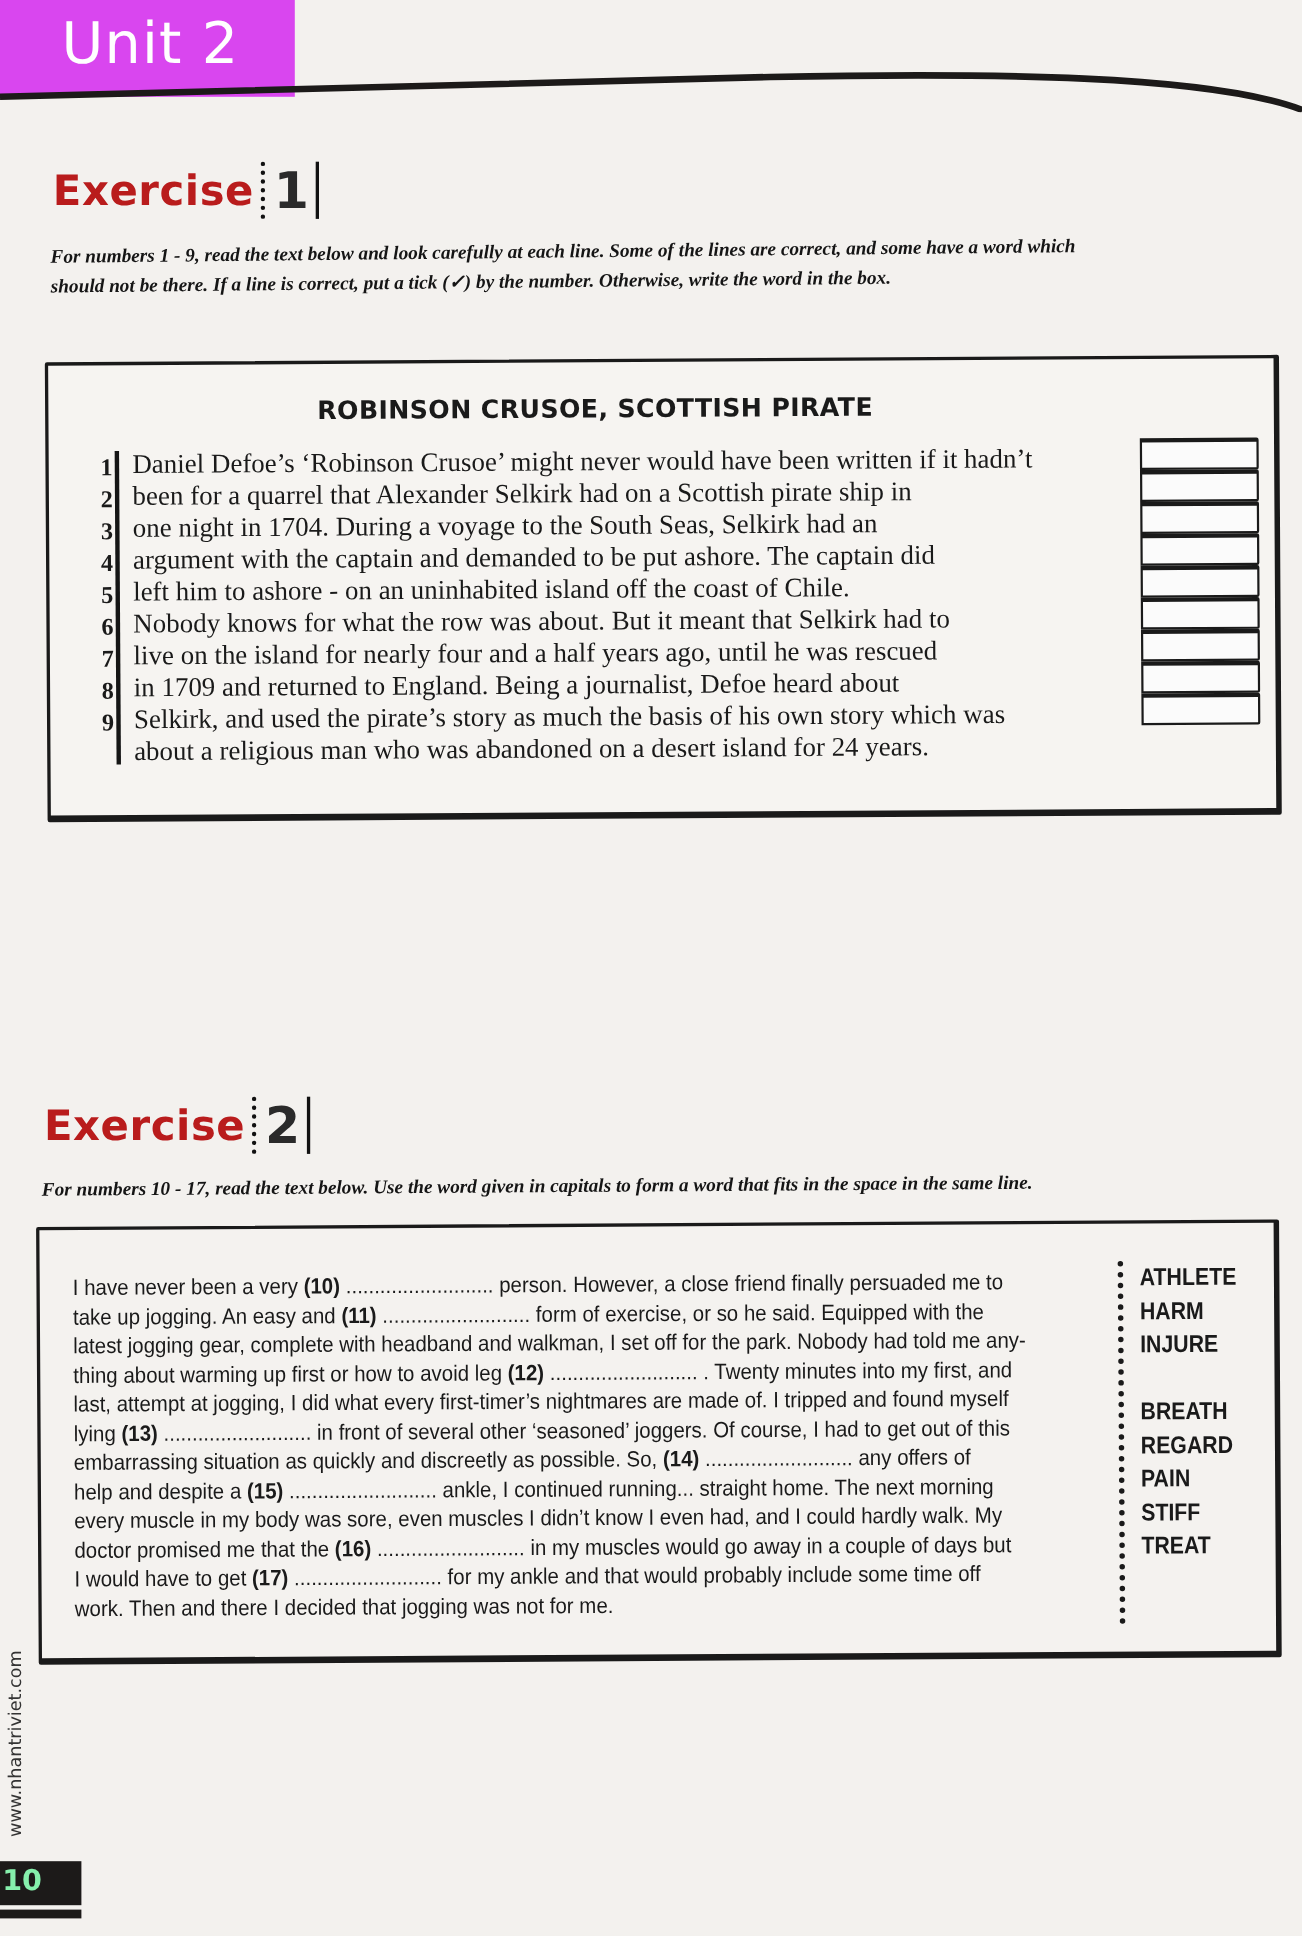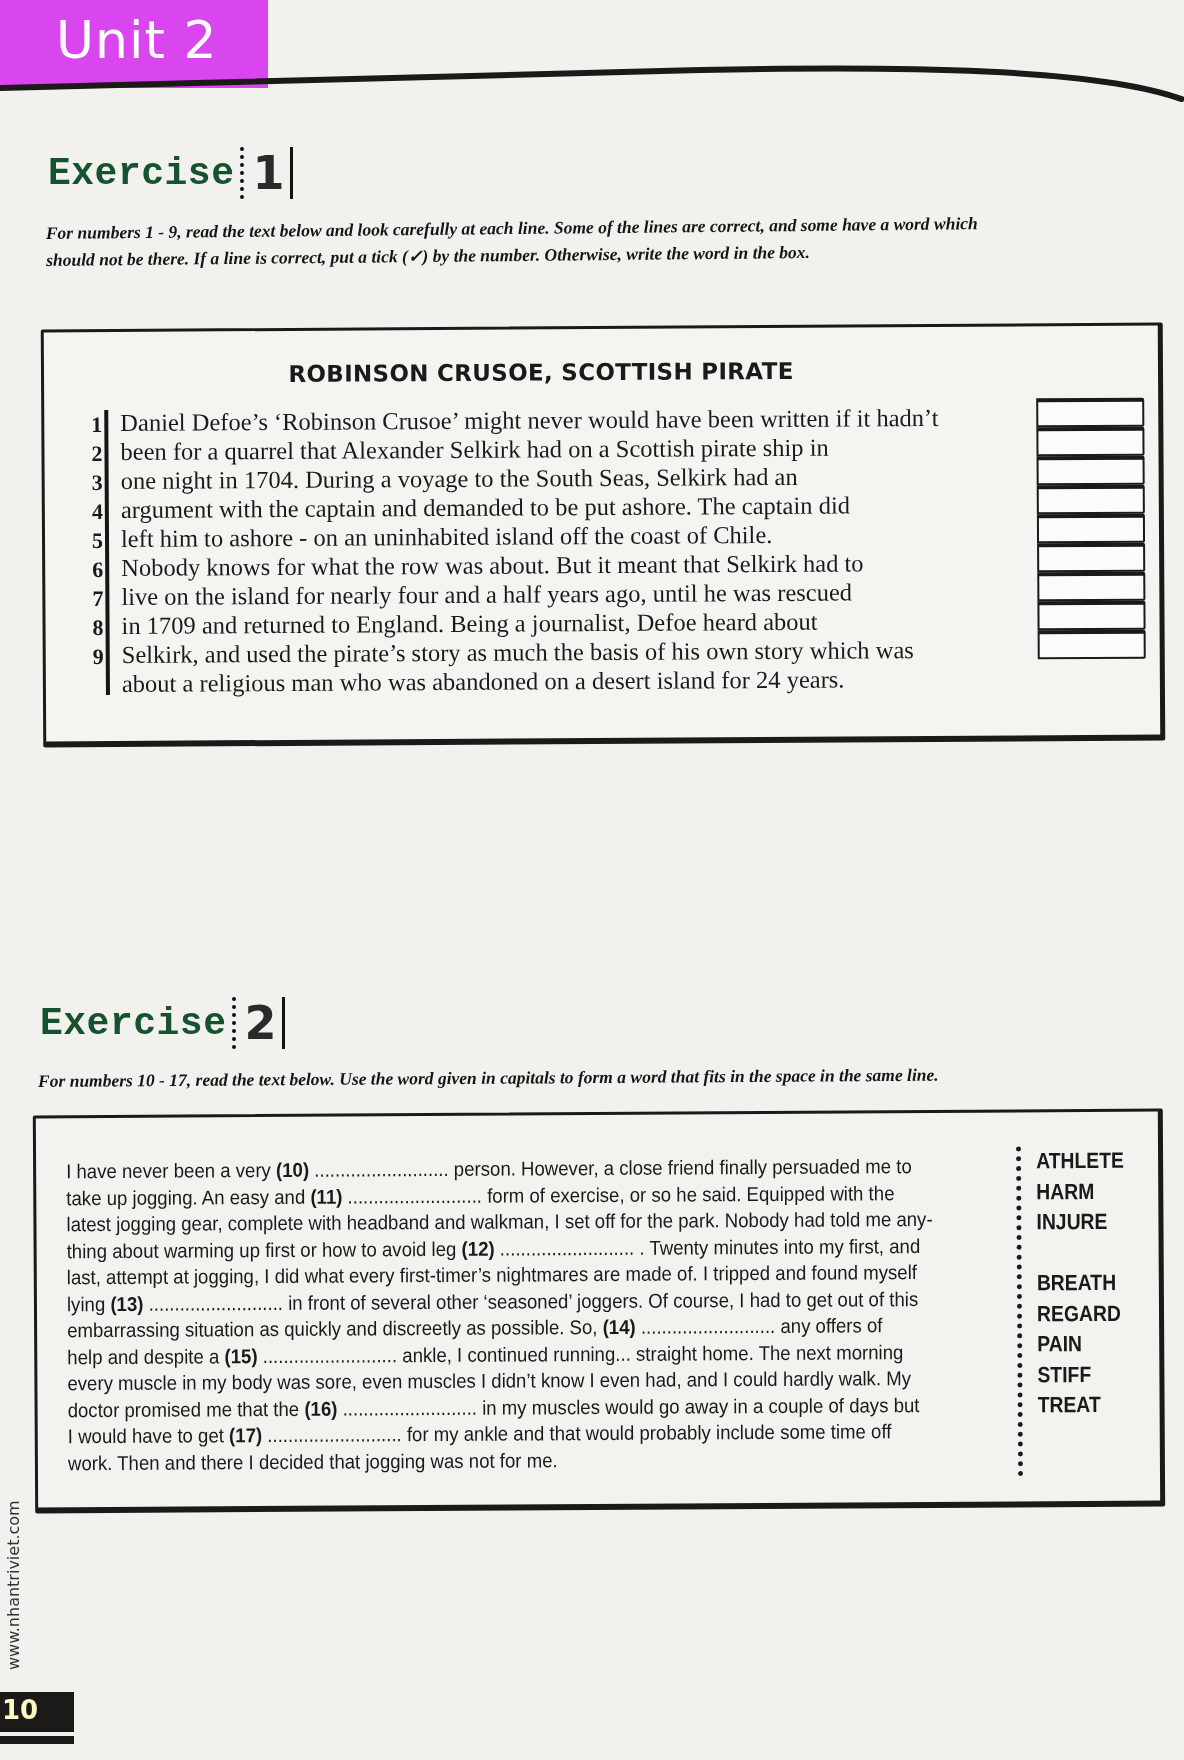--- a/index.html
+++ b/index.html
@@ -15,21 +15,21 @@
     }
     .unit-rule {
       position: absolute; left: 0; top: 62px; width: 1184px; height: 40px;
     }
 
     
     .ex-heading {
       position: absolute; display: flex; align-items: center;
       font-family: "DejaVu Sans", sans-serif;
     }
-    .ex-word { font-size: 38px; font-weight: bold; letter-spacing: 0.5px; color: #14532d; font-family: Liberation Mono, monospace; }
+    .ex-word { font-size: 38px; font-weight: bold; letter-spacing: 0.5px; color: #b91c1c; }
     .ex-dots {
       width: 0; height: 52px; border-left: 4px dotted #111; margin: 0 8px 0 6px;
     }
     .ex-num { font-size: 46px; font-weight: bold; color: #2a2a2a; }
     .ex-bar { width: 3px; height: 52px; background: #111; margin-left: 6px; }
 
     .instructions {
       position: absolute; font-family: "Liberation Serif", serif; font-style: italic; font-weight: bold;
       font-size: 17.5px; line-height: 27px; color: #151515;
     }
@@ -84,21 +84,21 @@
       transform: scaleX(0.88); transform-origin: left top;
     }
     .keywords .kw { display: block; height: 30.5px; }
 
     
     .side-url {
       position: absolute; left: 4px; top: 1670px; transform: rotate(-90deg); transform-origin: left top;
       font-family: "DejaVu Sans", sans-serif; font-size: 16px; color: #333; white-space: nowrap;
     }
     .page-num {
-      position: absolute; left: 0; top: 1692px; width: 74px; height: 40px; background: #1c1a19; color: #fef9c3;
+      position: absolute; left: 0; top: 1692px; width: 74px; height: 40px; background: #1c1a19; color: #86efac;
       font-family: "DejaVu Sans", sans-serif; font-weight: bold; font-size: 26px; padding: 3px 0 0 2px;
     }
     .page-rule { position: absolute; left: 0; top: 1736px; width: 74px; height: 8px; background: #1c1a19; }
   </style>
 </head>
 <body>
 
 <div class="unit-tab">Unit 2</div>
 <svg class="unit-rule" viewBox="0 0 1184 40" preserveAspectRatio="none">
   <path d="M0 26 L700 8 C900 4 1100 6 1184 38" stroke="#1c1a19" stroke-width="6" fill="none"></path>

